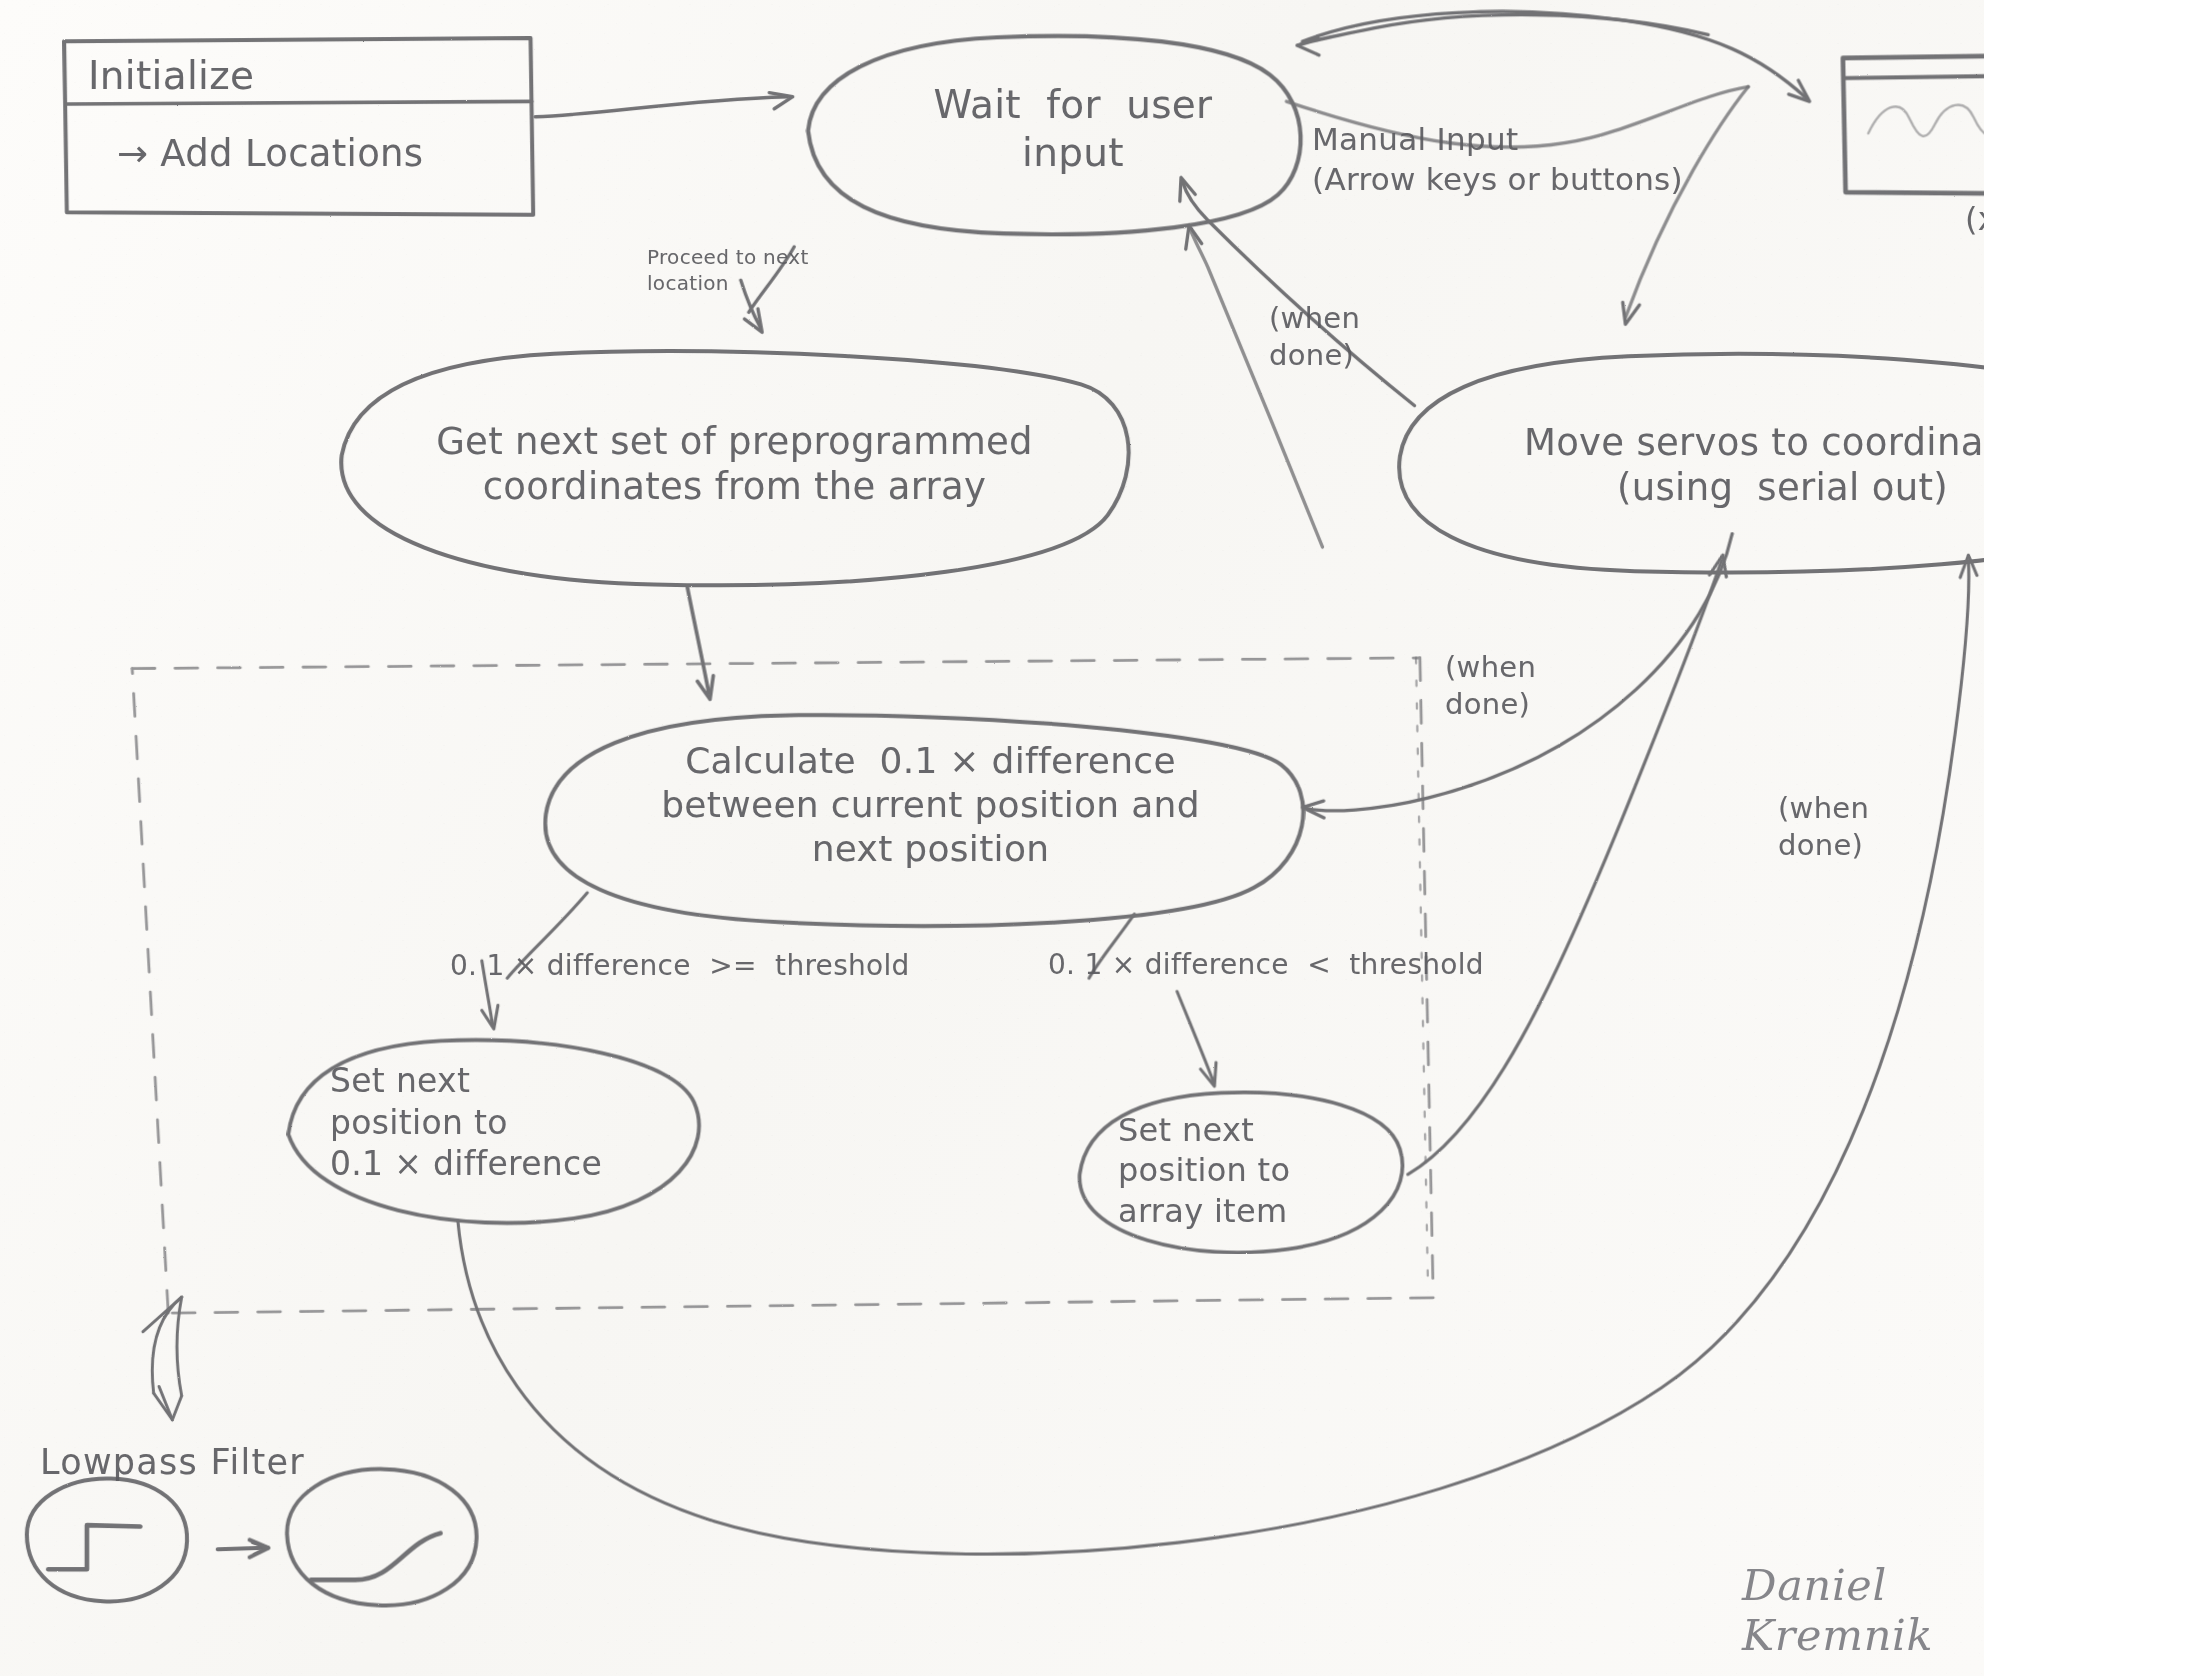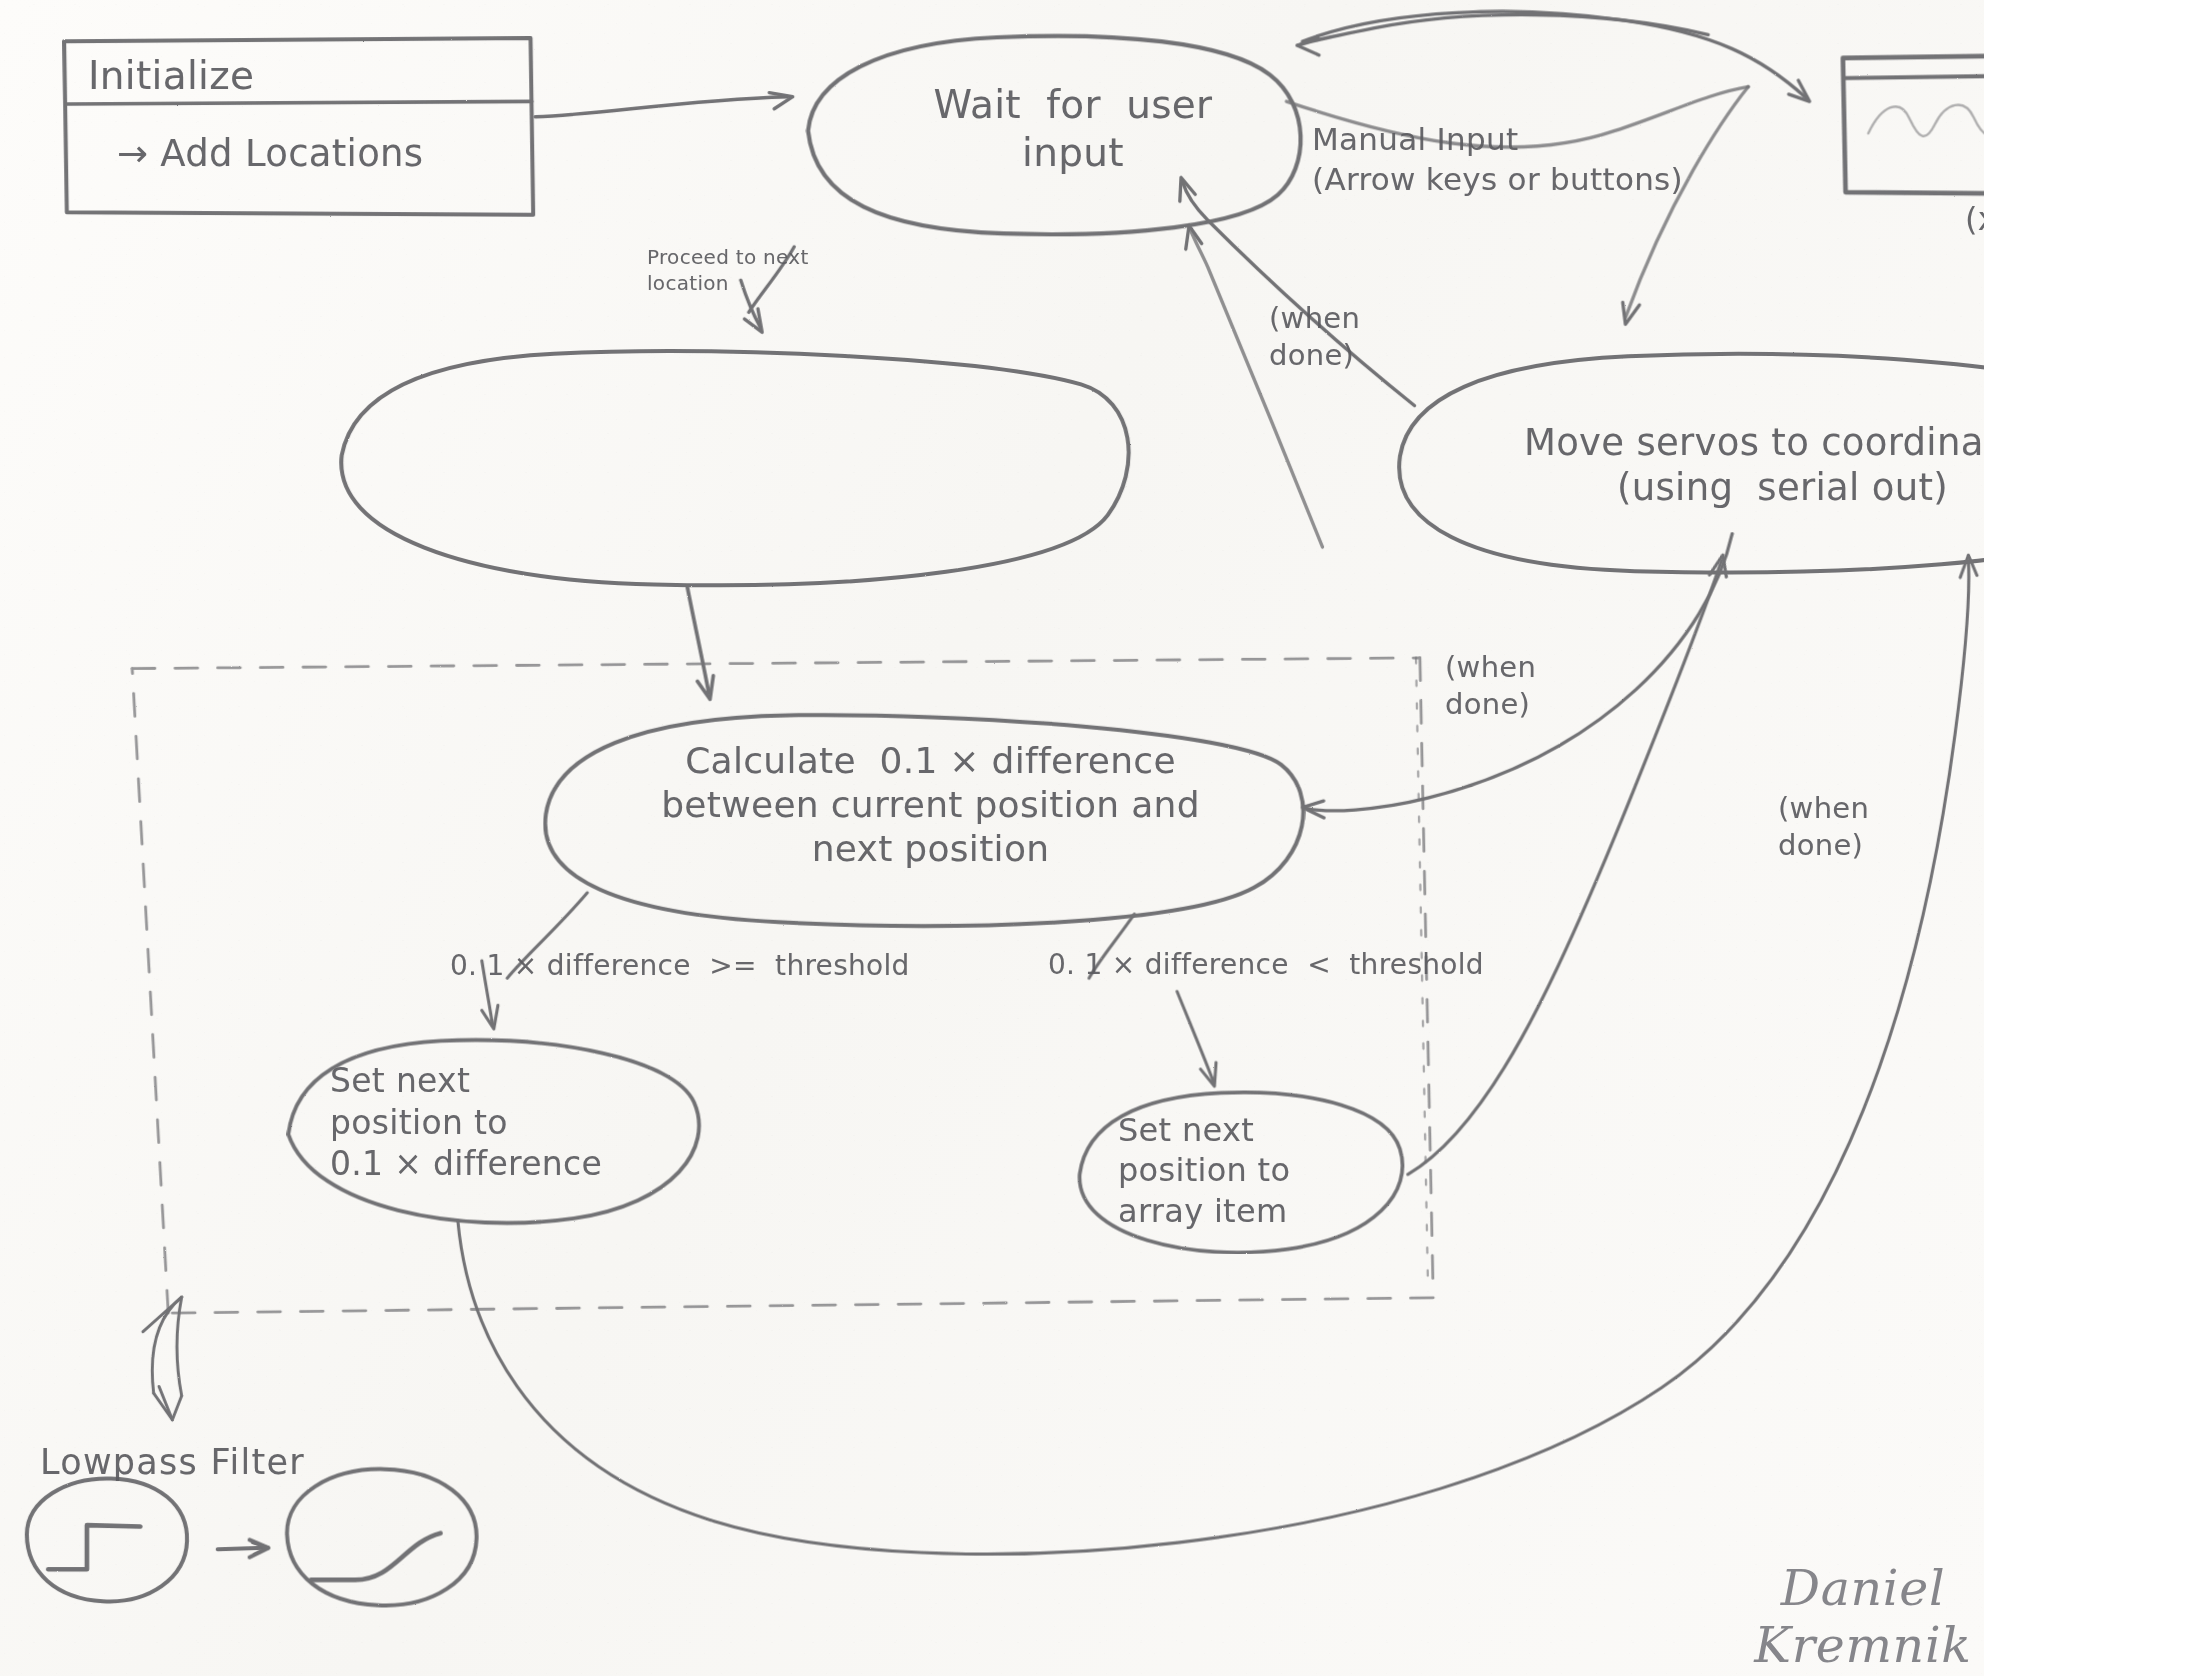--- a/index.html
+++ b/index.html
@@ -252,20 +252,22 @@
 input</div>
 
   <div class="lbl hand" style="left:1965px;top:200px;font-size:32px;text-align:right;">(xib file)</div>
 
   <div class="lbl hand" style="left:1312px;top:119px;font-size:31px;line-height:1.3;">Manual Input
 (Arrow keys or buttons)</div>
 
   <div class="lbl hand" style="left:647px;top:244px;font-size:20px;line-height:1.32;">Proceed to next
 location</div>
 
+  <div class="lbl hand node-text" style="left:371px;top:419px;width:727px;font-size:37px;">Get next set of preprogrammed
+coordinates from the array</div>
 
   <div class="lbl hand node-text" style="left:1420px;top:420px;width:725px;font-size:37px;">Move servos to coordinates
 (using  serial out)</div>
 
   <div class="lbl hand" style="left:1269px;top:300px;font-size:29px;line-height:1.28;">(when
 done)</div>
   <div class="lbl hand" style="left:1445px;top:649px;font-size:29px;line-height:1.28;">(when
 done)</div>
   <div class="lbl hand" style="left:1778px;top:790px;font-size:29px;line-height:1.28;">(when
 done)</div>
@@ -279,16 +281,16 @@
 
   <div class="lbl hand" style="left:330px;top:1060px;font-size:33px;line-height:1.26;">Set next
 position to
 0.1 × difference</div>
   <div class="lbl hand" style="left:1118px;top:1110px;font-size:32px;line-height:1.26;">Set next
 position to
 array item</div>
 
   <div class="lbl hand" style="left:40px;top:1441px;font-size:35px;letter-spacing:1.3px;">Lowpass Filter</div>
 
-  <div class="sig" style="left:1742px;top:1560px;font-size:49px;text-align:center;">Daniel Kremnik</div>
+  <div class="sig" style="left:1742px;top:1560px;font-size:43px;">Daniel Kremnik</div>
 
 </div>
 
 
 </body></html>

